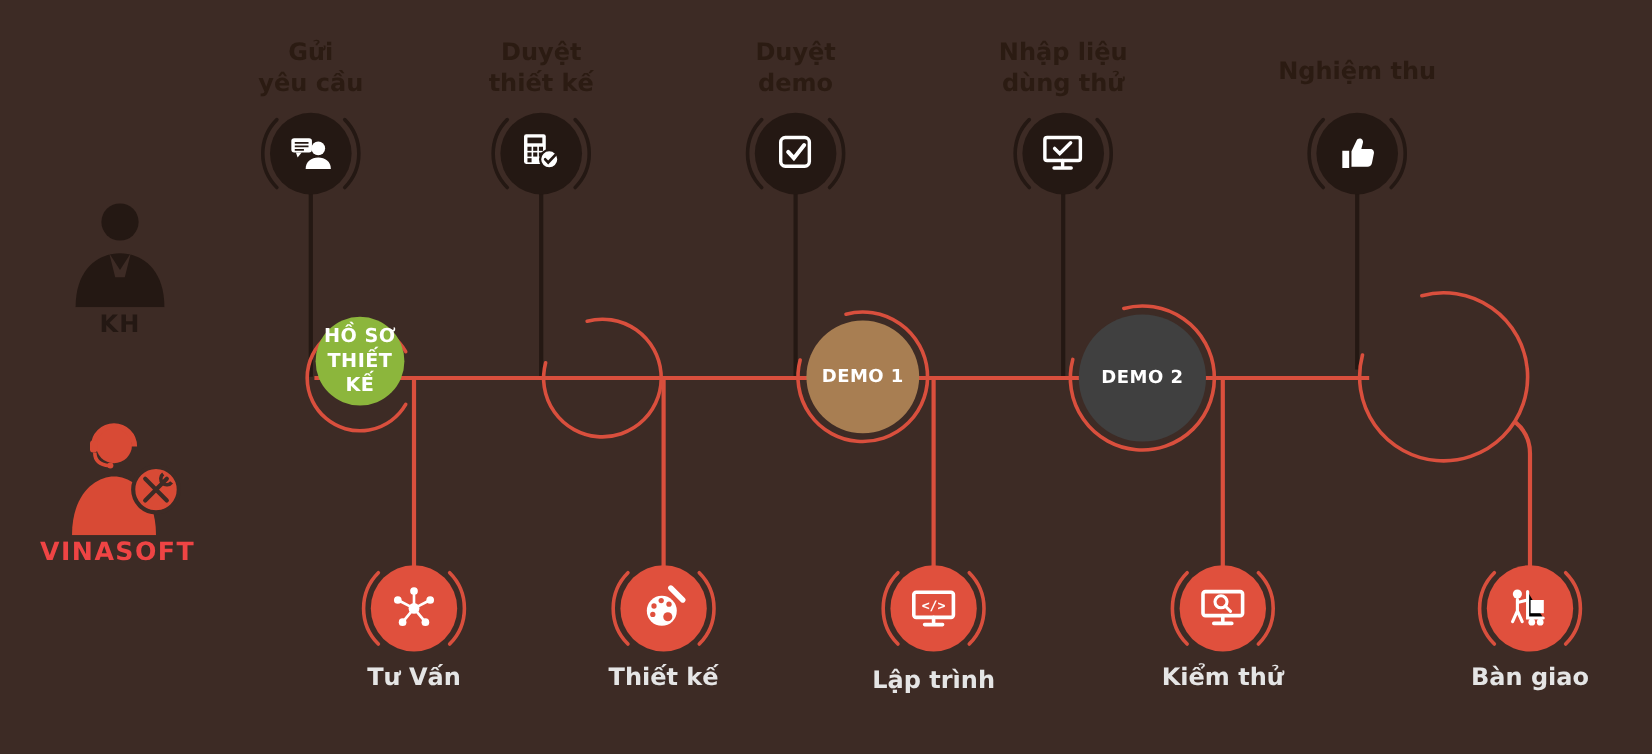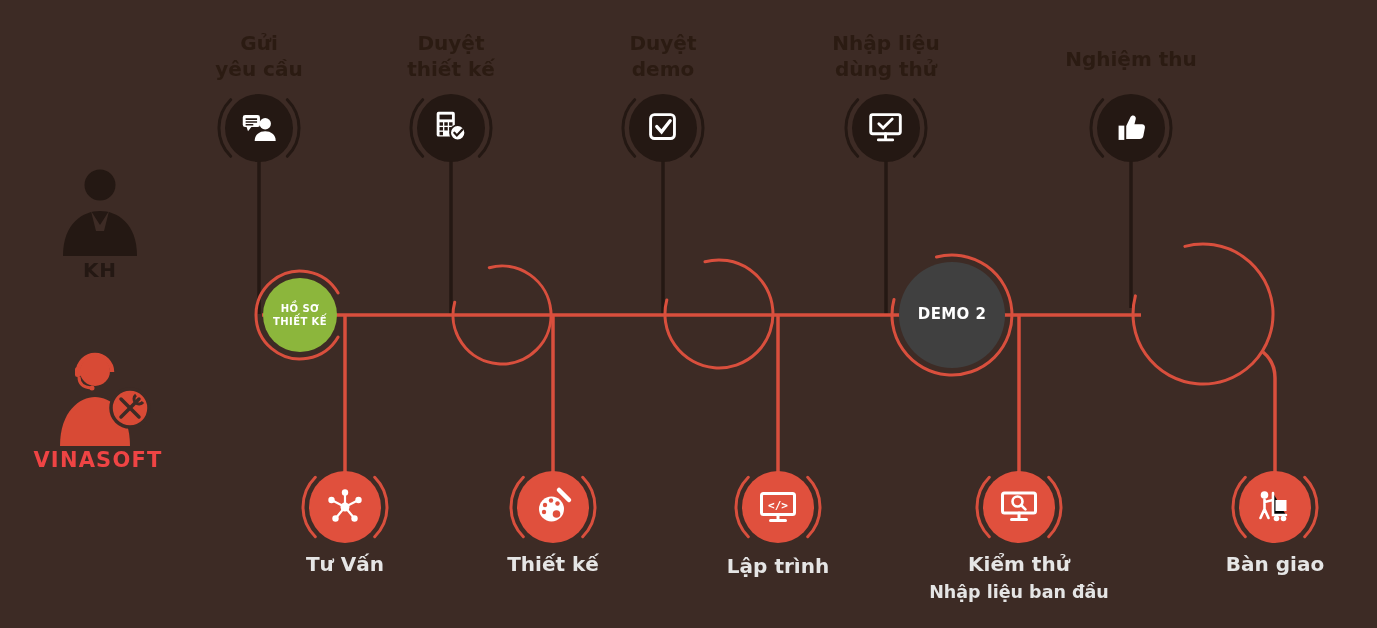--- a/index.html
+++ b/index.html
@@ -16,21 +16,21 @@
   .bottom-circle { width:72px; height:72px; background:#e0503d; }
 
   .top-label { position:absolute; width:170px; text-align:center; color:#2b1b12;
                font-size:20px; font-weight:bold; line-height:26px; }
   .bottom-label { position:absolute; width:230px; text-align:center; color:#e5e5e5;
                   font-size:20px; font-weight:bold; line-height:25px; }
   .bottom-label .sub { display:block; font-size:17.5px; margin-top:3px; }
   .two-line span { display:block; }
 
   .milestone { color:#fff; font-weight:bold; text-align:center; line-height:1.3; letter-spacing:.4px; }
-  .ms1 { width:74px;  height:74px;  left:263px;  top:278px; font-size:10px;  background:#8cb63c; }
+  .ms1 { width:74px;  height:74px;  left:263px;  top:264px; font-size:16px;  background:#8cb63c; }
   .ms2 { width:84px;  height:84px;  left:460px;  top:273px; font-size:14.5px;background:#efae33; }
   .ms3 { width:94px;  height:94px;  left:672px;  top:267px; font-size:15px;  background:#a87e52; }
   .ms4 { width:106px; height:106px; left:899px;  top:262px; font-size:15px;  background:#404040; }
   .ms5 { width:126px; height:126px; left:1140px; top:251px; font-size:14.5px;background:#ed6156; }
 
   .actor { position:absolute; }
   .actor-label { position:absolute; text-align:center; font-weight:bold; }
   .customer-label { left:55px; top:258px; width:90px; font-size:20px; color:#241813; letter-spacing:1px; }
   .company-label  { left:8px;  top:448px; width:180px; font-size:21px; color:#ef4444; letter-spacing:1.2px; }
 </style>
@@ -182,20 +182,23 @@
     <svg width="42" height="42" viewBox="0 0 44 44">
       <path d="M9 19.5 h6 v15 h-6 z" fill="#fff"></path>
       <path d="M17 34.5 V20 l4.5-9.5 c.5-1.1 1.5-1.7 2.6-1.7 2 0 3.4 1.9 2.9 3.8 L25.6 18 h7.9 c2 0 3.5 1.8 3.1 3.7 l-1.7 8.6 c-.3 1.9-2 3.2-3.9 3.2 H17 z" fill="#fff"></path>
     </svg>
   </div>
 
   <div class="circle milestone ms1">
     <span>HỒ SƠ</span>
     <span>THIẾT KẾ</span>
   </div>
+  <div class="circle milestone ms3">
+    <span>DEMO 1</span>
+  </div>
   <div class="circle milestone ms4">
     <span>DEMO 2</span>
   </div>
 
   <div class="circle bottom-circle" style="left:309px; top:471px;">
     <svg width="44" height="44" viewBox="0 0 44 44">
       <path d="M22 22 L22 7.5 M22 22 L8.5 15 M22 22 L35.5 15 M22 22 L12.5 33.5 M22 22 L31.5 33.5" stroke="#fff" stroke-width="2.2"></path>
       <circle cx="22" cy="22" r="4.5" fill="#fff"></circle>
       <circle cx="22" cy="7.5" r="3.2" fill="#fff"></circle>
         <circle cx="8.5" cy="15" r="3.2" fill="#fff"></circle>
@@ -245,19 +248,18 @@
     <span>Tư Vấn</span>
   </div>
   <div class="bottom-label" style="left:438px; top:552px;">
     <span>Thiết kế</span>
   </div>
   <div class="bottom-label" style="left:663px; top:554px;">
     <span>Lập trình</span>
   </div>
   <div class="bottom-label" style="left:904px; top:552px;">
     <span>Kiểm thử</span>
-    <span class="sub">Nhập liệu ban đầu</span>
   </div>
   <div class="bottom-label" style="left:1160px; top:552px;">
     <span>Bàn giao</span>
   </div>
 
 </div>
 
 </body></html>

